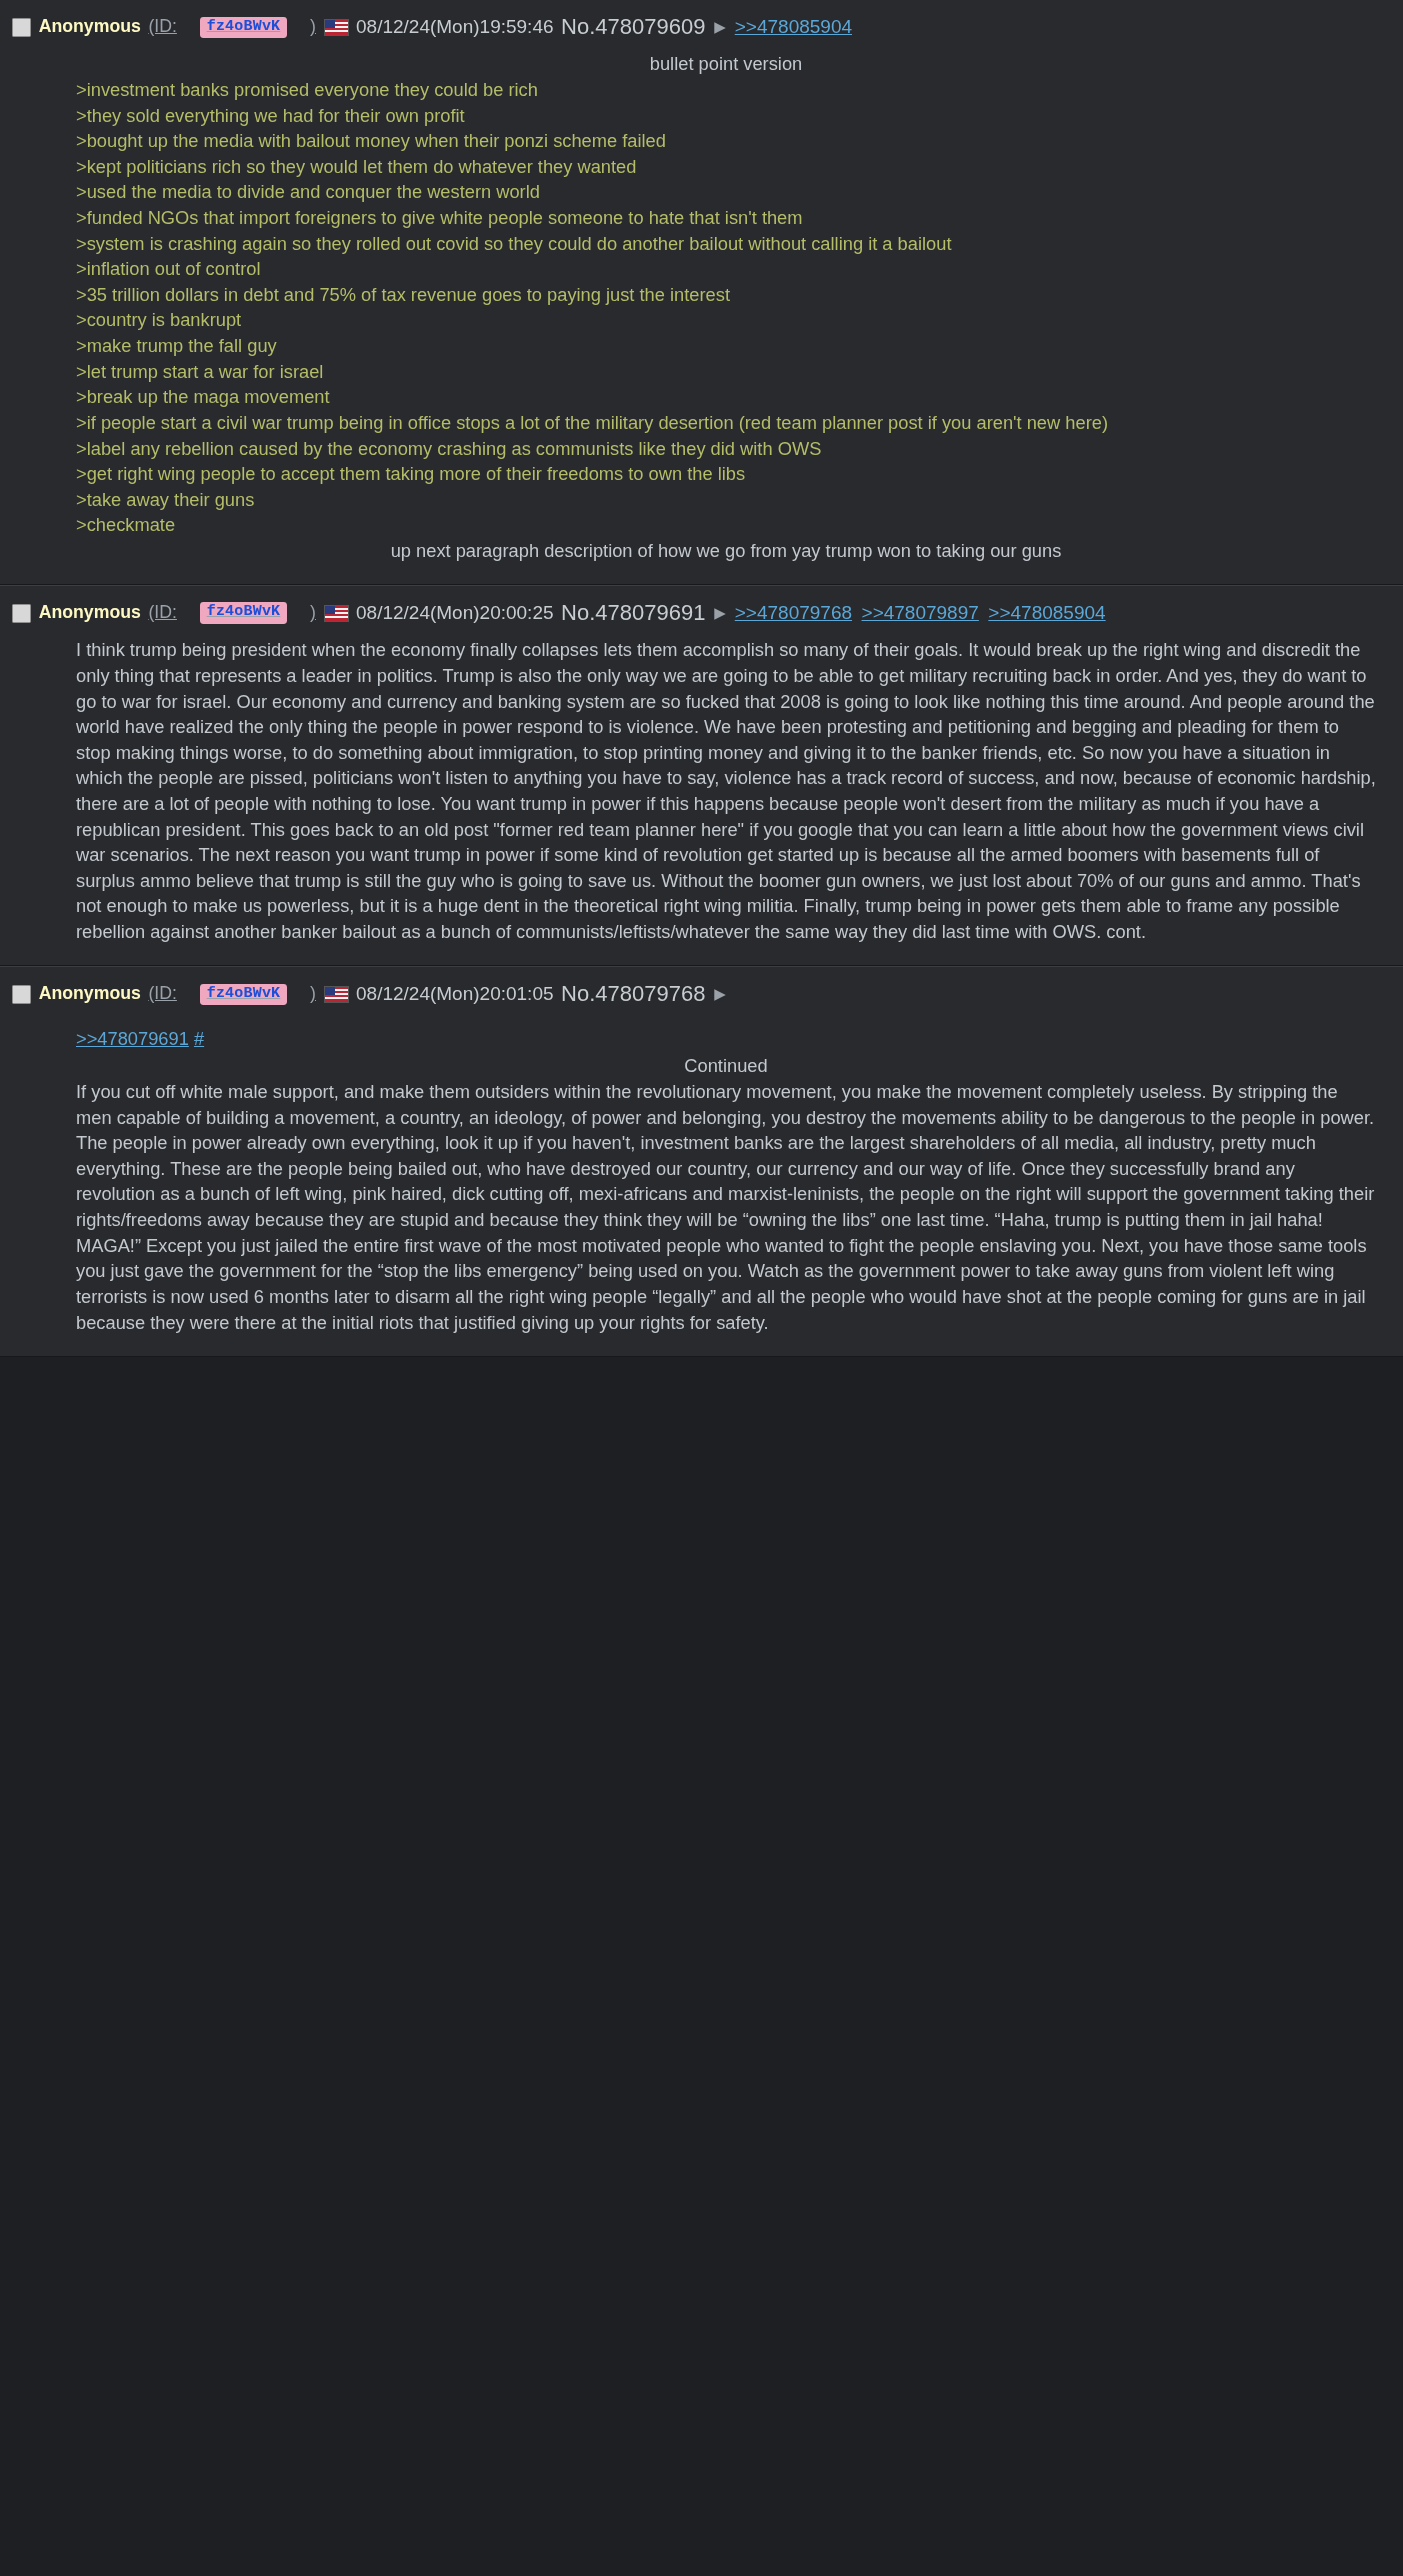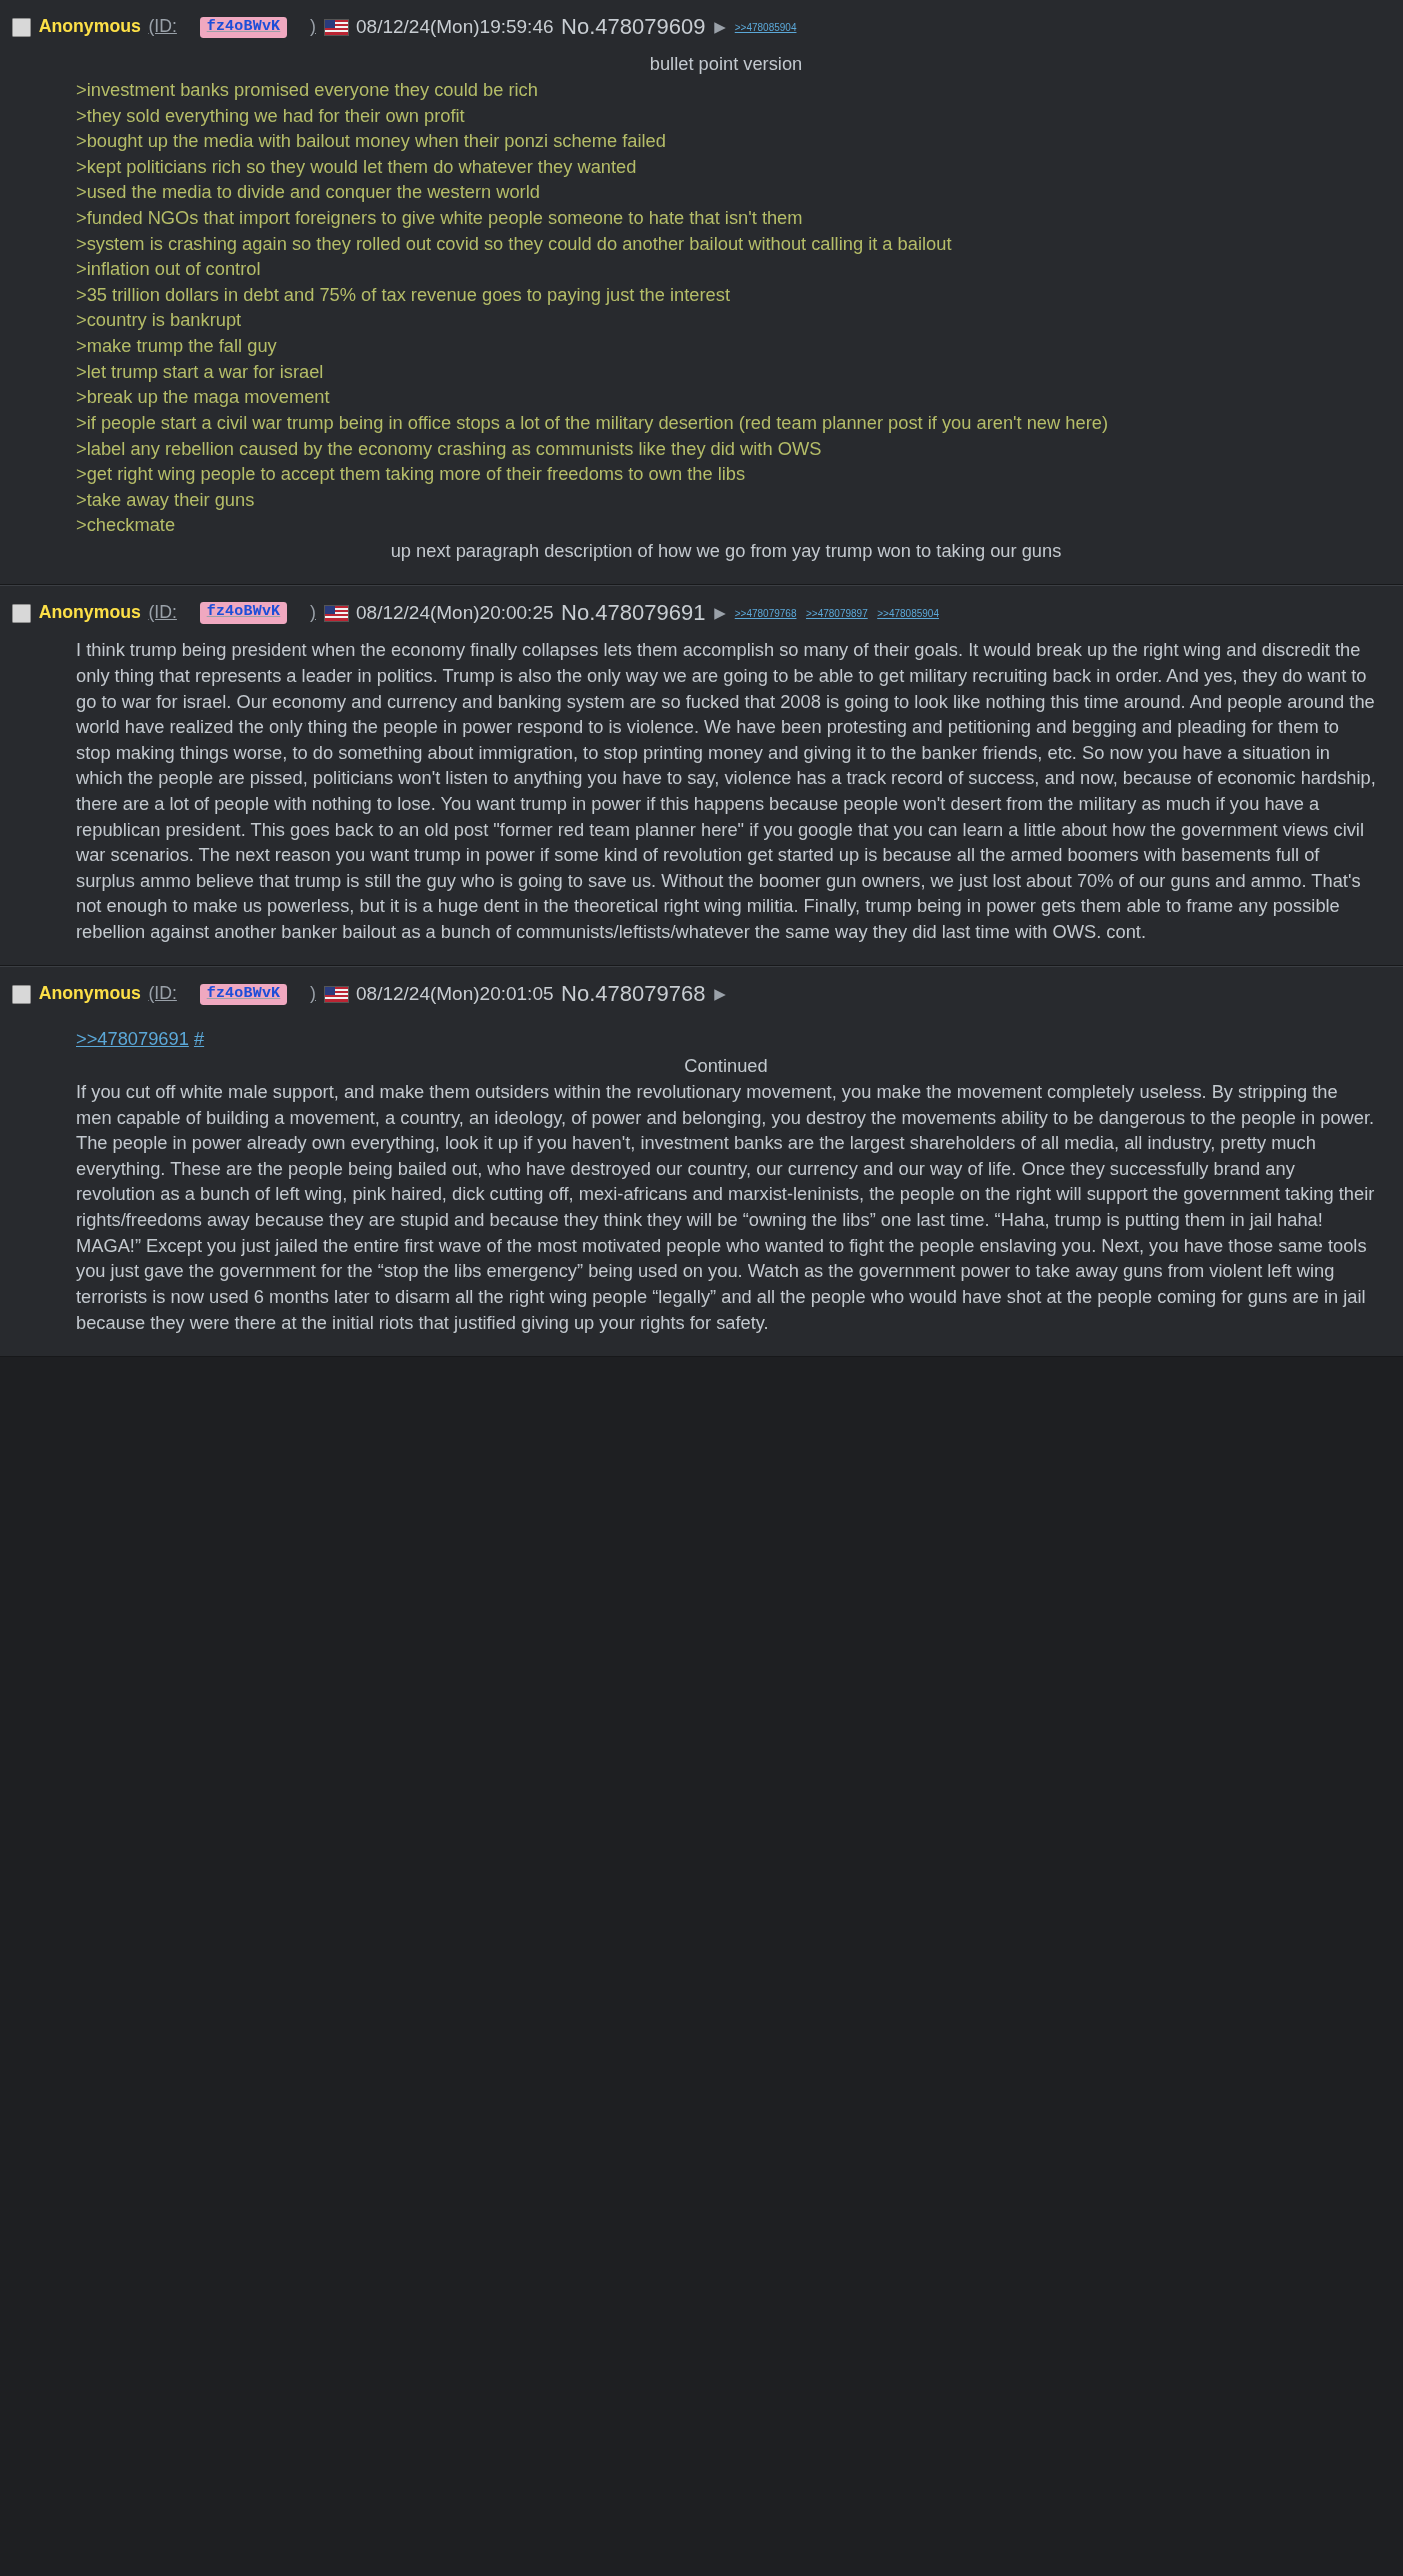--- a/index.html
+++ b/index.html
@@ -38,21 +38,21 @@
   .checkbox {
     width: 17px;
     height: 17px;
     background: #d8d8d8;
     border: 0.7px solid #8f8f8f;
     border-radius: 1.4px;
     display: inline-block;
     flex: 0 0 auto;
   }
   .name {
-    color: #fde047;
+    color: #fef9c3;
     font-weight: bold;
     font-size: 17.7px;
     text-align: right;
   }
   .idwrap {
     color: #9aa1a9;
     font-size: 17.7px;
     display: inline-flex;
     align-items: center;
     gap: 23px;
@@ -104,21 +104,21 @@
     font-size: 15px;
     padding: 0 1.4px;
   }
   .backlinks {
     display: inline-flex;
     gap: 9.5px;
     align-items: center;
   }
   .backlink {
     color: #5ba8d8;
-    font-size: 10px;
+    font-size: 19px;
     text-decoration: underline;
     cursor: pointer;
   }
   .post-body {
     padding: 2.7px 27px 0 76px;
     font-size: 18.3px;
     line-height: 1.40;
     color: #c3c9cf;
     word-wrap: break-word;
   }

